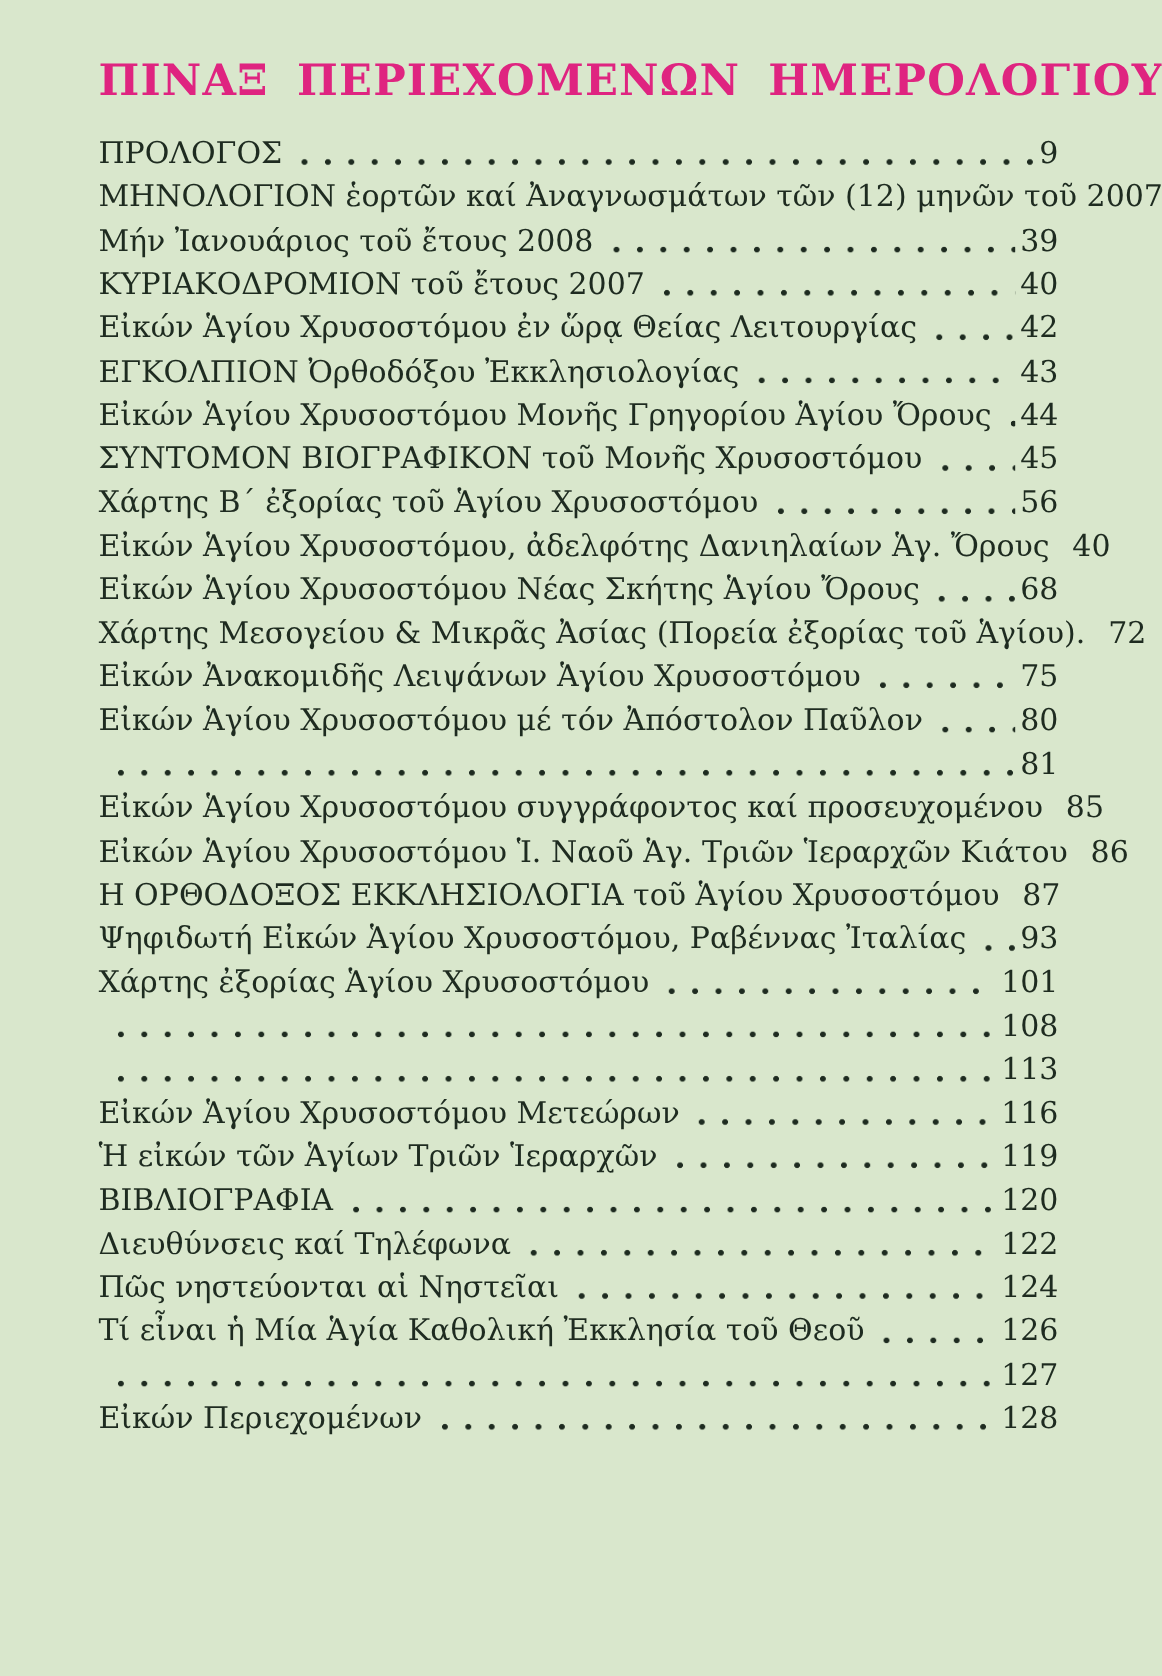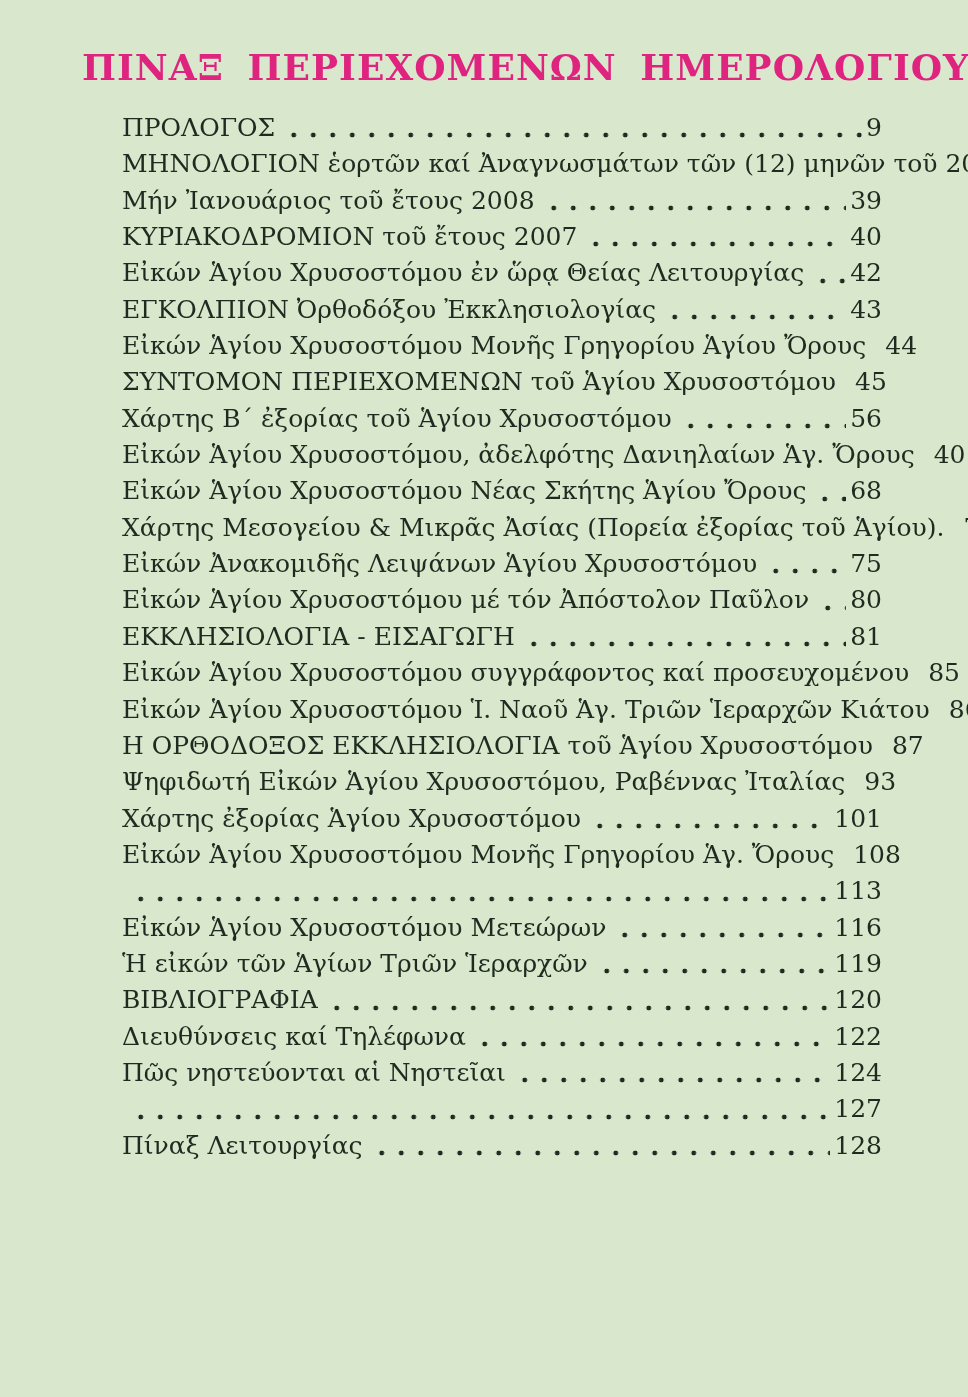--- a/index.html
+++ b/index.html
@@ -23,21 +23,21 @@
   h1.title{
     margin:0 0 22px 0;
     text-align:center;
     font-size:36px;
     font-weight:bold;
     letter-spacing:1px;
     word-spacing:10px;
     color:var(--accent);
     white-space:nowrap;
   }
-  .toc{display:block;margin-left:40px;}
+  .toc{display:block;}
   .row{
     display:flex;
     align-items:stretch;
     height:36.35px;
     line-height:36.35px;
     font-size:25px;
     white-space:nowrap;
   }
   .row .t{
     flex:0 0 auto;
@@ -90,21 +90,21 @@
         <span class="t">ΕΓΚΟΛΠΙΟΝ Ὀρθοδόξου Ἐκκλησιολογίας</span>
         <span class="leader"></span>
         <span class="p">43</span>
       </div>
       <div class="row">
         <span class="t">Εἰκών Ἁγίου Χρυσοστόμου Μονῆς Γρηγορίου Ἁγίου Ὄρους</span>
         <span class="leader"></span>
         <span class="p">44</span>
       </div>
       <div class="row">
-        <span class="t">ΣΥΝΤΟΜΟΝ ΠΕΡΙΕΧΟΜΕΝΩΝ τοῦ Ἁγίου Χρυσοστόμου</span>
+        <span class="t">ΣΥΝΤΟΜΟΝ ΒΙΟΓΡΑΦΙΚΟΝ τοῦ Μονῆς Χρυσοστόμου</span>
         <span class="leader"></span>
         <span class="p">45</span>
       </div>
       <div class="row">
         <span class="t">Χάρτης Β´ ἐξορίας τοῦ Ἁγίου Χρυσοστόμου</span>
         <span class="leader"></span>
         <span class="p">56</span>
       </div>
       <div class="row">
         <span class="t">Εἰκών Ἁγίου Χρυσοστόμου, ἀδελφότης Δανιηλαίων Ἁγ. Ὄρους</span>
@@ -125,21 +125,20 @@
         <span class="t">Εἰκών Ἀνακομιδῆς Λειψάνων Ἁγίου Χρυσοστόμου</span>
         <span class="leader"></span>
         <span class="p">75</span>
       </div>
       <div class="row">
         <span class="t">Εἰκών Ἁγίου Χρυσοστόμου μέ τόν Ἀπόστολον Παῦλον</span>
         <span class="leader"></span>
         <span class="p">80</span>
       </div>
       <div class="row">
-        <span class="t">ΕΚΚΛΗΣΙΟΛΟΓΙΑ - ΕΙΣΑΓΩΓΗ</span>
         <span class="leader"></span>
         <span class="p">81</span>
       </div>
       <div class="row">
         <span class="t">Εἰκών Ἁγίου Χρυσοστόμου συγγράφοντος καί προσευχομένου</span>
         <span class="leader"></span>
         <span class="p">85</span>
       </div>
       <div class="row">
         <span class="t">Εἰκών Ἁγίου Χρυσοστόμου Ἱ. Ναοῦ Ἁγ. Τριῶν Ἱεραρχῶν Κιάτου</span>
@@ -155,21 +154,20 @@
         <span class="t">Ψηφιδωτή Εἰκών Ἁγίου Χρυσοστόμου, Ραβέννας Ἰταλίας</span>
         <span class="leader"></span>
         <span class="p">93</span>
       </div>
       <div class="row">
         <span class="t">Χάρτης ἐξορίας Ἁγίου Χρυσοστόμου</span>
         <span class="leader"></span>
         <span class="p">101</span>
       </div>
       <div class="row">
-        <span class="t">Εἰκών Ἁγίου Χρυσοστόμου Μονῆς Γρηγορίου Ἁγ. Ὄρους</span>
         <span class="leader"></span>
         <span class="p">108</span>
       </div>
       <div class="row">
         <span class="leader"></span>
         <span class="p">113</span>
       </div>
       <div class="row">
         <span class="t">Εἰκών Ἁγίου Χρυσοστόμου Μετεώρων</span>
         <span class="leader"></span>
@@ -189,22 +187,27 @@
         <span class="t">Διευθύνσεις καί Τηλέφωνα</span>
         <span class="leader"></span>
         <span class="p">122</span>
       </div>
       <div class="row">
         <span class="t">Πῶς νηστεύονται αἱ Νηστεῖαι</span>
         <span class="leader"></span>
         <span class="p">124</span>
       </div>
       <div class="row">
+        <span class="t">Τί εἶναι ἡ Μία Ἁγία Καθολική Ἐκκλησία τοῦ Θεοῦ</span>
+        <span class="leader"></span>
+        <span class="p">126</span>
+      </div>
+      <div class="row">
         <span class="leader"></span>
         <span class="p">127</span>
       </div>
       <div class="row">
-        <span class="t">Πίναξ Λειτουργίας</span>
+        <span class="t">Εἰκών Περιεχομένων</span>
         <span class="leader"></span>
         <span class="p">128</span>
       </div>
     </div>
 </div>
 
 </body></html>

